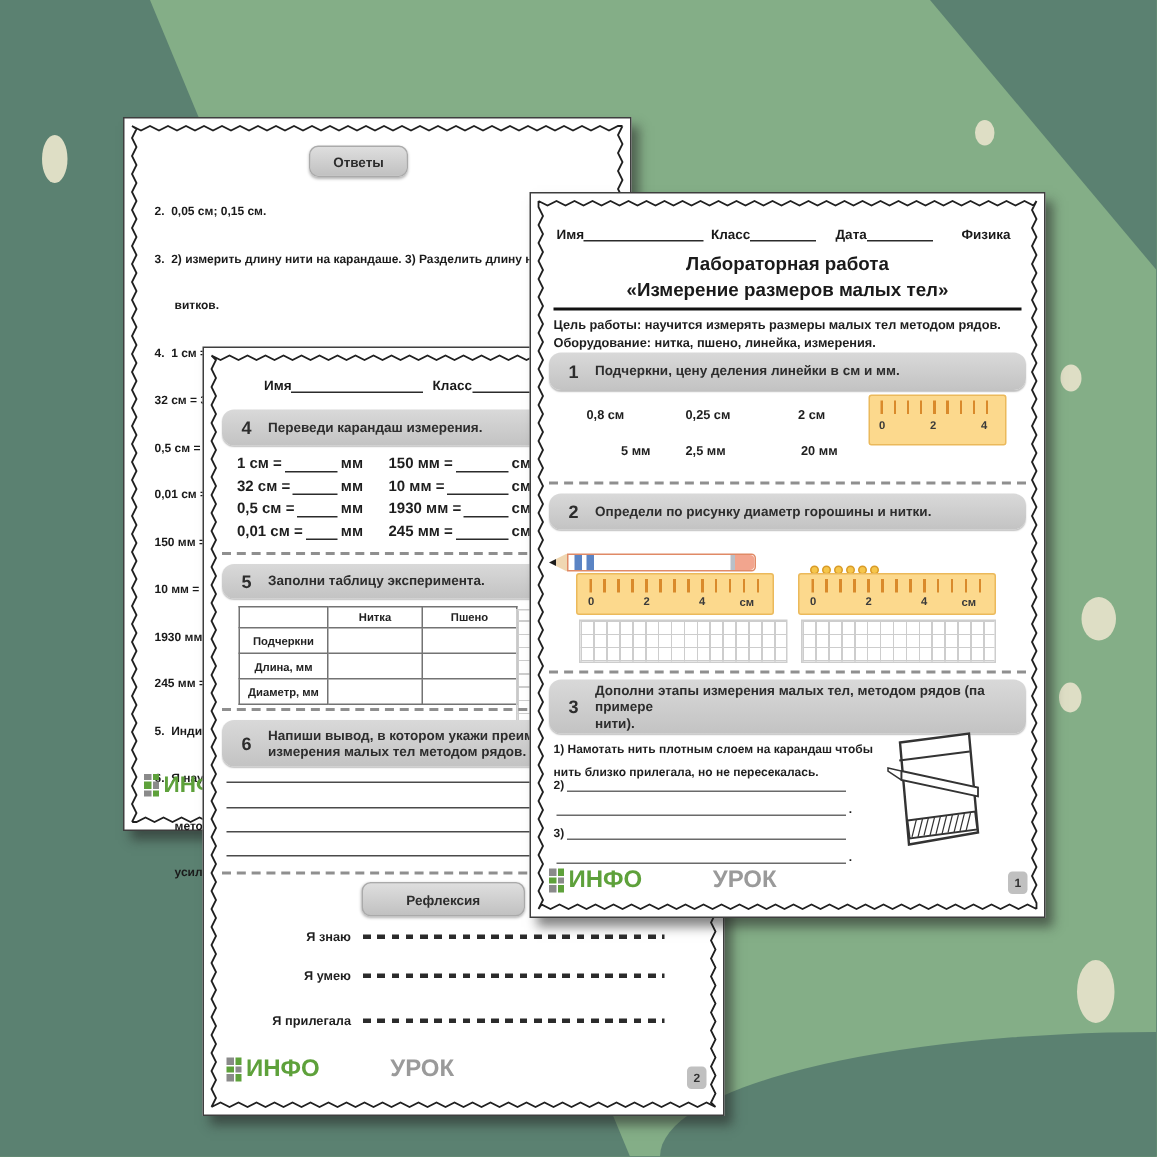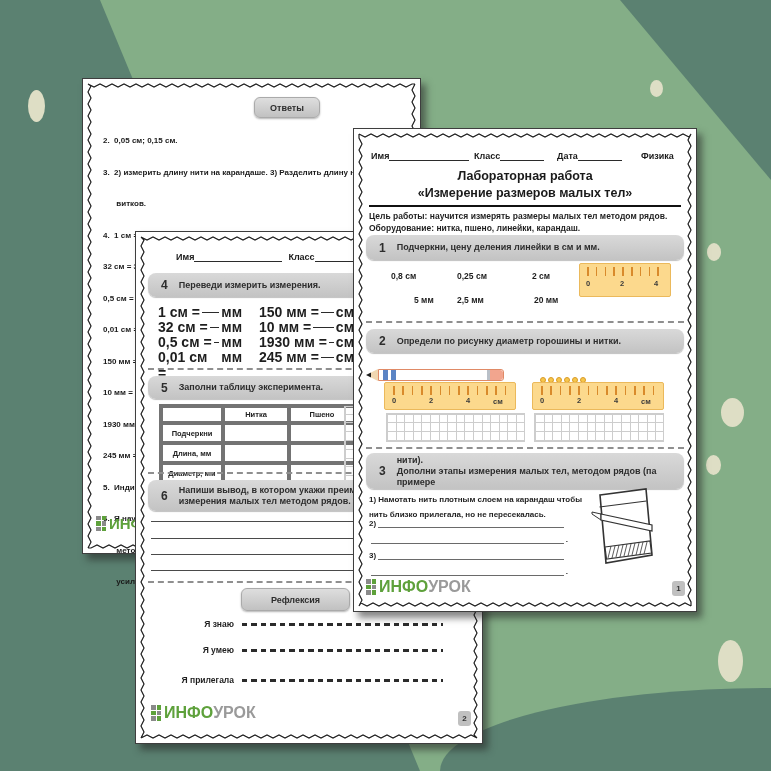--- a/index.html
+++ b/index.html
@@ -22,32 +22,32 @@
   .btn{position:absolute;background:linear-gradient(#dedede,#c1c1c1);border:1px solid #aaa;
        border-radius:6px;font-weight:bold;font-size:9px;color:#2d2d2d;
        display:flex;align-items:center;justify-content:center;box-shadow:0 1px 2px rgba(0,0,0,.3);}
   .bar{position:absolute;background:linear-gradient(#d9d9d9,#c3c3c3);border-radius:8px;
        color:#2d2d2d;display:flex;align-items:center;box-shadow:0 1px 1px rgba(0,0,0,.25);}
   .bar .num{font-size:12px;font-weight:bold;margin:0 11px 0 13px;}
   .bar .t{font-size:9px;font-weight:bold;line-height:11px;}
   .dashsep{position:absolute;border-top:2px dashed #8f8f8f;height:0;}
   .small{position:absolute;font-size:8.5px;font-weight:bold;color:#1e1e1e;}
   .blank{display:inline-block;border-bottom:1px solid #2b2b2b;height:9px;}
-  .conv{position:absolute;display:flex;font-size:14px;font-weight:bold;color:#1e1e1e;}
+  .conv{position:absolute;display:flex;align-items:flex-end;font-size:10px;font-weight:bold;color:#1e1e1e;}
   .conv .cb{flex:1;border-bottom:1px solid #2b2b2b;margin:0 2px;height:8px;}
   .wline{position:absolute;border-top:1px solid #4a4a4a;height:0;}
   .refl{position:absolute;left:20px;width:287px;display:flex;align-items:center;}
   .refl .rl{width:78px;text-align:right;margin-right:8px;font-size:8.5px;font-weight:bold;color:#1e1e1e;}
   .refl .rd{flex:1;height:3px;background:repeating-linear-gradient(90deg,#2b2b2b 0 5px,transparent 5px 9.5px);}
   .logo{position:absolute;display:flex;align-items:center;font-weight:bold;}
   .lgi{width:10px;height:16px;margin-right:3px;display:grid;grid-template-columns:1fr 1fr;
        grid-auto-rows:1fr;gap:1px;}
   .lgi i{display:block;}
   .lg{color:#5ea13b;}
-  .lgr{color:#9a9a9a;}
+  .lgr{color:#9a9a9a;padding-left:47px;}
   .badge{position:absolute;width:13px;height:15px;background:#c0c0c0;border-radius:3px;
          font-size:8px;font-weight:bold;color:#333;display:flex;align-items:center;justify-content:center;}
   .ruler{position:absolute;background:#fcd98d;border:1px solid #ebb95b;border-radius:2px;}
   .ticks{position:absolute;top:3px;height:9px;}
   .tk-big{background:repeating-linear-gradient(90deg,#d98a2b 0 1.6px,transparent 1.6px 9.3px);}
   .tk-mini{background:repeating-linear-gradient(90deg,#d98a2b 0 1.6px,transparent 1.6px 8.8px);}
   .rnum{position:absolute;font-size:7.5px;font-weight:bold;color:#3a3a3a;}
   .grid{position:absolute;border:1px solid #cdcdcd;
         background:repeating-linear-gradient(90deg,#cdcdcd 0 1px,transparent 1px 8.6px),
                    repeating-linear-gradient(0deg,#cdcdcd 0 1px,transparent 1px 8.8px);}
@@ -60,38 +60,38 @@
   .pencil .band{position:absolute;top:0;bottom:0;right:13px;width:3px;background:#b9c0c8;}
   .pencil .eraser{position:absolute;top:0;bottom:0;right:0;width:13px;background:#f2a58e;border-radius:0 3px 3px 0;}
   .grains{position:absolute;display:flex;gap:2px;}
   .grains i{width:4px;height:4px;border-radius:50%;background:#f6c64b;border:1px solid #d99b28;}
   .step{position:absolute;display:flex;align-items:flex-end;font-size:8px;font-weight:bold;color:#1e1e1e;}
   .step .sb{flex:1;border-bottom:1px solid #6a6a6a;margin:0 2px;height:8px;}
   .ttl{position:absolute;width:100%;text-align:center;font-size:12.5px;font-weight:bold;color:#1a1a1a;}
   .hdrgrp{position:absolute;display:flex;align-items:flex-end;font-size:9px;font-weight:bold;color:#1a1a1a;}
   .list{position:absolute;font-size:8px;font-weight:bold;color:#1a1a1a;line-height:10.5px;white-space:pre;}
   table.exp{position:absolute;border-collapse:collapse;}
-  table.exp td,table.exp th{border:4px solid #737373;font-size:7.5px;font-weight:bold;color:#222;
+  table.exp td,table.exp th{border:1px solid #737373;font-size:7.5px;font-weight:bold;color:#222;
       text-align:center;padding:0;}
 </style>
 </head>
 <body>
 
 <div class="stage">
   <div class="bg-light"></div>
   <div class="bg-curve"></div>
   <div class="dot" style="left:28px;top:90px;width:17px;height:32px;"></div>
   <div class="dot" style="left:650px;top:80px;width:13px;height:17px;"></div>
   <div class="dot" style="left:707px;top:243px;width:14px;height:18px;"></div>
   <div class="dot" style="left:721px;top:398px;width:23px;height:29px;"></div>
   <div class="dot" style="left:706px;top:455px;width:15px;height:20px;"></div>
   <div class="dot" style="left:718px;top:640px;width:25px;height:42px;"></div>
 
   <section class="sheet p1">
-    <div class="btn" style="left:123px;top:18px;width:64px;height:19px;margin-left:48px;">
+    <div class="btn" style="left:123px;top:18px;width:64px;height:19px;">
       <span>Ответы</span>
     </div>
     <div class="list" style="left:20px;top:36px;">
       <div>2.  0,05 см; 0,15 см.</div>
       <div>3.  2) измерить длину нити на карандаше. 3) Разделить длину на количество</div>
       <div>      витков.</div>
       <div>4.  1 см = 10 мм</div>
       <div>32 см = 320 мм</div>
       <div>0,5 см = 5 мм</div>
       <div>0,01 см = 0, 1 мм</div>
@@ -124,21 +124,21 @@
   <section class="sheet p2">
     <div class="hdrgrp" style="left:40px;top:20px;">
       <span>Имя</span>
       <span class="blank" style="width:88px;"></span>
       <span style="margin-left:6px;">Класс</span>
       <span class="blank" style="width:95px;"></span>
     </div>
 
     <div class="bar" style="left:12px;top:41px;width:322px;height:24px;">
       <span class="num">4</span>
-      <span class="t">Переведи измерить измерения.</span>
+      <span class="t">Переведи карандаш измерения.</span>
     </div>
 
     <div class="conv" style="left:22px;top:72px;width:84px;">
       <span>1 см =</span>
         <span class="cb"></span>
         <span>мм</span>
     </div>
     <div class="conv" style="left:22px;top:87px;width:84px;">
       <span>32 см =</span>
         <span class="cb"></span>
@@ -280,21 +280,21 @@
     <div class="ttl" style="top:57px;">«Измерение размеров малых тел»</div>
     <div class="ttl" style="top:40px;">Лабораторная работа</div>
     <div style="position:absolute;left:15px;top:76px;width:312px;border-top:2px solid #111;"></div>
 
     <div class="small" style="left:15px;top:82px;">
       <span>Цель работы:</span>
       <span>научится измерять размеры малых тел методом рядов.</span>
     </div>
     <div class="small" style="left:15px;top:94px;">
       <span>Оборудование:</span>
-      <span>нитка, пшено, линейки, карандаш.</span>
+      <span>нитка, пшено, линейка, измерения.</span>
     </div>
 
     <div class="bar" style="left:12px;top:106px;width:318px;height:25px;">
       <span class="num">1</span>
       <span class="t">Подчеркни, цену деления линейки в см и мм.</span>
     </div>
 
     <div class="small" style="left:37px;top:142px;">0,8 см</div>
     <div class="small" style="left:103px;top:142px;">0,25 см</div>
     <div class="small" style="left:178px;top:142px;">2 см</div>
@@ -351,22 +351,22 @@
     </div>
 
     <div class="grid" style="left:32px;top:284px;width:137px;height:27px;"></div>
     <div class="grid" style="left:180px;top:284px;width:128px;height:27px;"></div>
 
     <div class="dashsep" style="left:12px;top:318px;width:318px;"></div>
 
     <div class="bar" style="left:12px;top:324px;width:318px;height:36px;">
       <span class="num">3</span>
       <span class="t">
+        <div>Дополни этапы измерения малых тел, методом рядов (па примере</div>
         <div>нити).</div>
-        <div>Дополни этапы измерения малых тел, методом рядов (па примере</div>
       </span>
     </div>
 
     <div class="small" style="left:15px;top:366px;font-size:8px;">1) Намотать нить плотным слоем на карандаш чтобы</div>
     <div class="small" style="left:15px;top:381px;font-size:8px;">нить близко прилегала, но не пересекалась.</div>
 
     <div class="step" style="left:15px;top:390px;width:197px;">
       <span>2)</span>
       <span class="sb"></span>
     </div>

